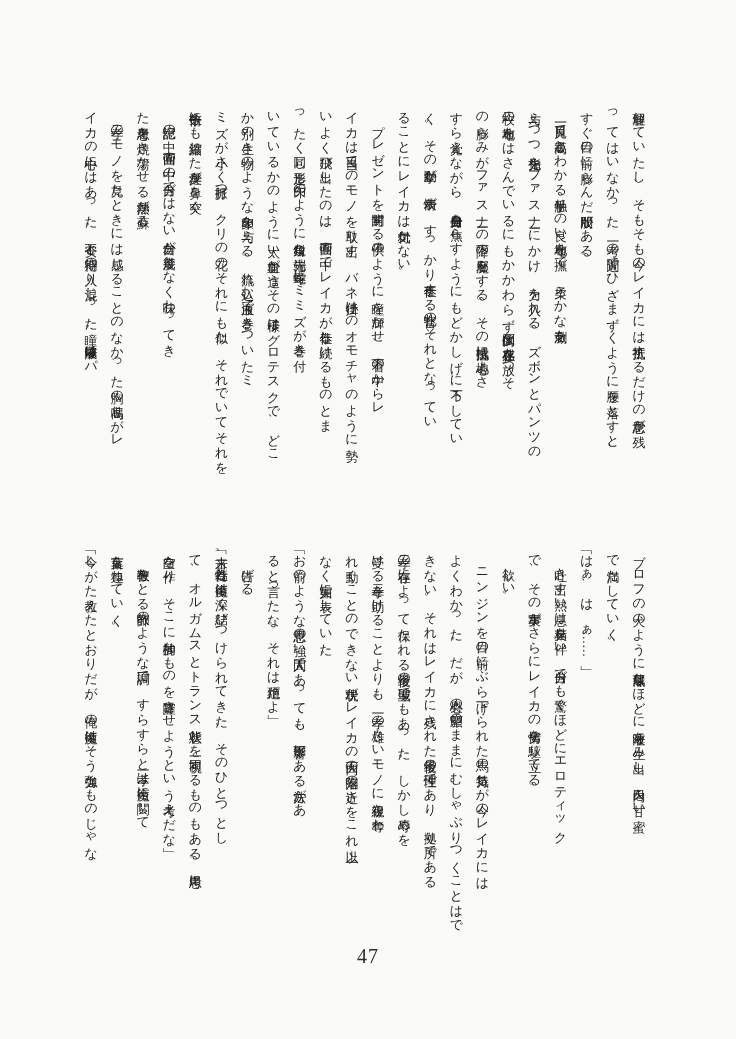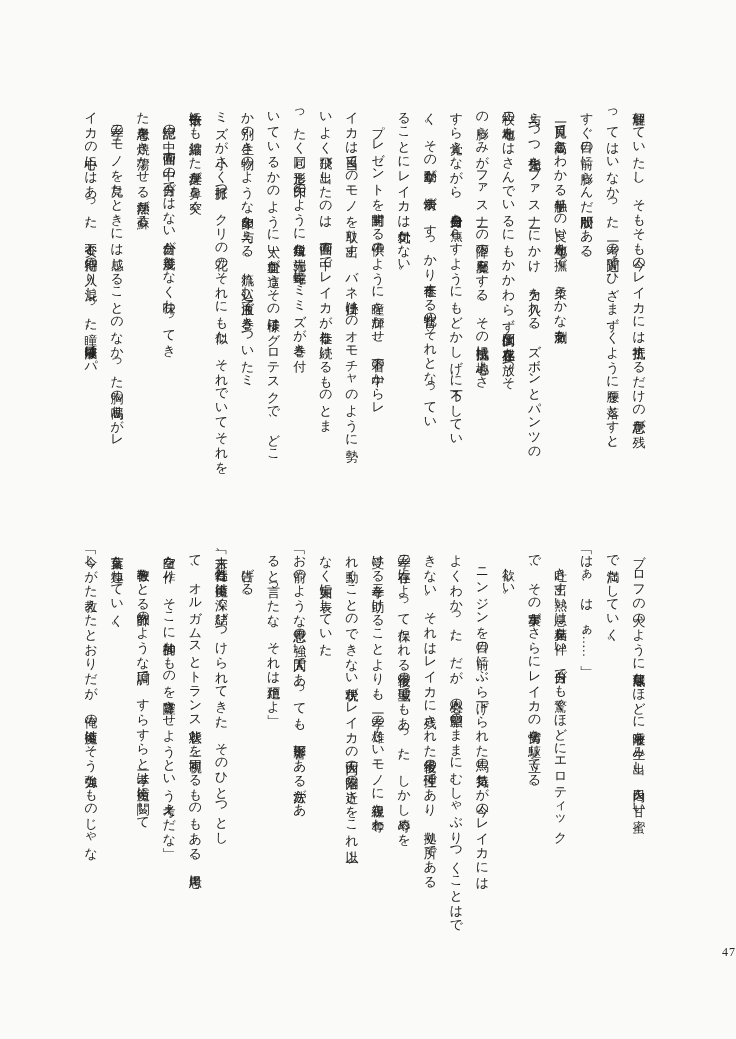--- a/index.html
+++ b/index.html
@@ -34,22 +34,22 @@
     white-space: nowrap;
   }
   .text-block p.indent {
     text-indent: 1em;
   }
   .page-number {
     position: absolute;
     top: 945px;
     left: 0;
     width: 736px;
-    text-align: right;
-    font-size: 12px;
+    text-align: center;
+    font-size: 20px;
     letter-spacing: 1px;
     color: #2a2a2a;
   }
 </style>
 </head>
 <body>
 
 <div class="page">
   <section class="text-block block-top">
       <p class="">理解していたし、そもそも今のレイカには抵抗するだけの意思が残</p>

